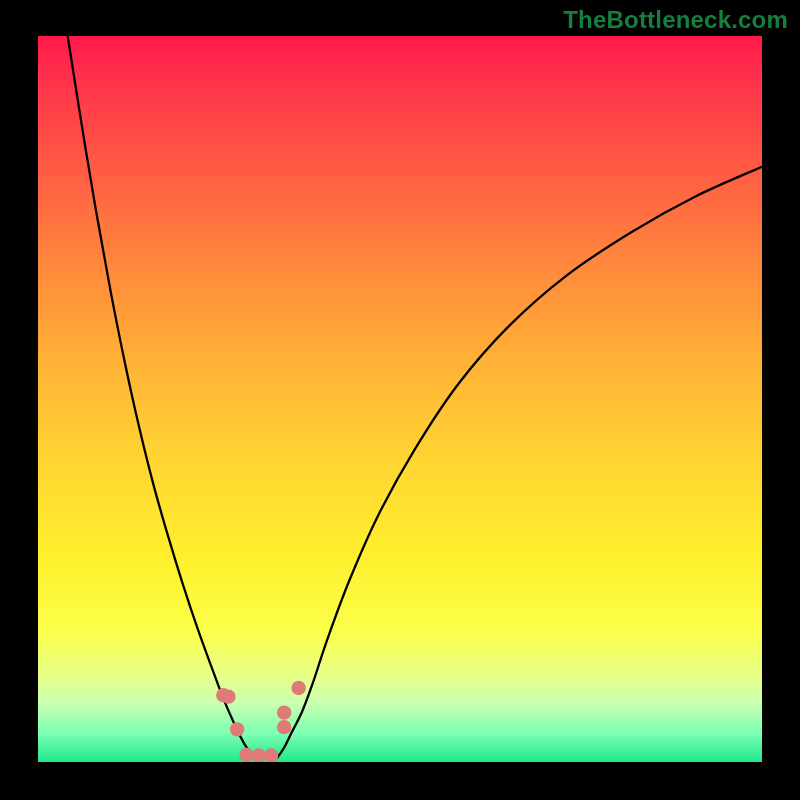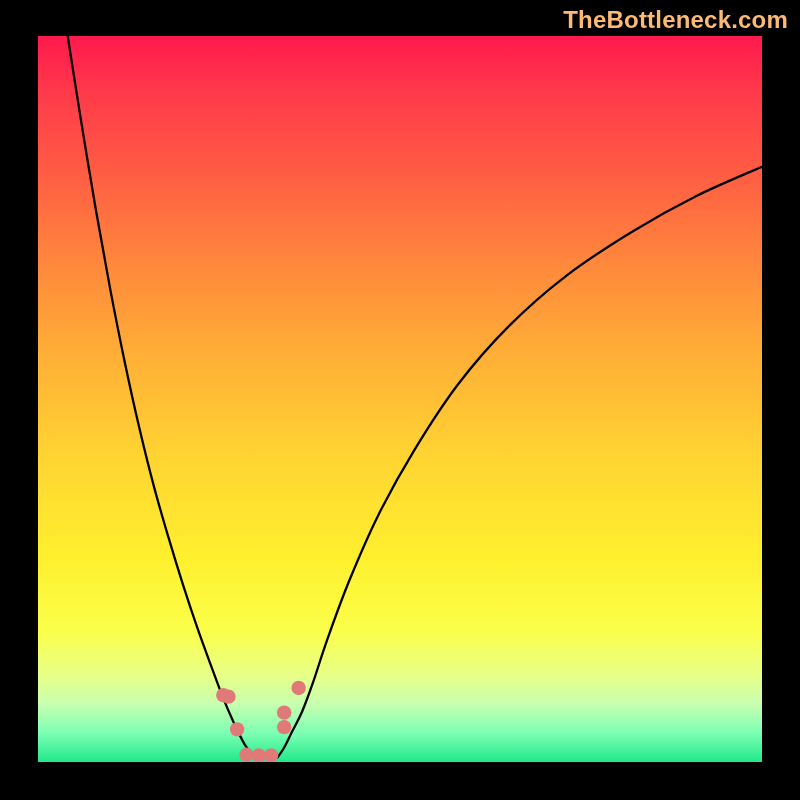--- a/index.html
+++ b/index.html
@@ -55,21 +55,21 @@
     width: 724px;
     height: 726px;
   }
   .watermark {
     position: absolute;
     top: 6px;
     right: 12px;
     font-family: Arial, Helvetica, sans-serif;
     font-size: 24px;
     font-weight: 600;
-    color: #fdba74;
+    color: #15803d;
     letter-spacing: 0.2px;
     user-select: none;
   }
 </style>
 </head>
 <body>
 
 <div class="frame">
   <div class="plot-area">
     <div class="gradient"></div>

